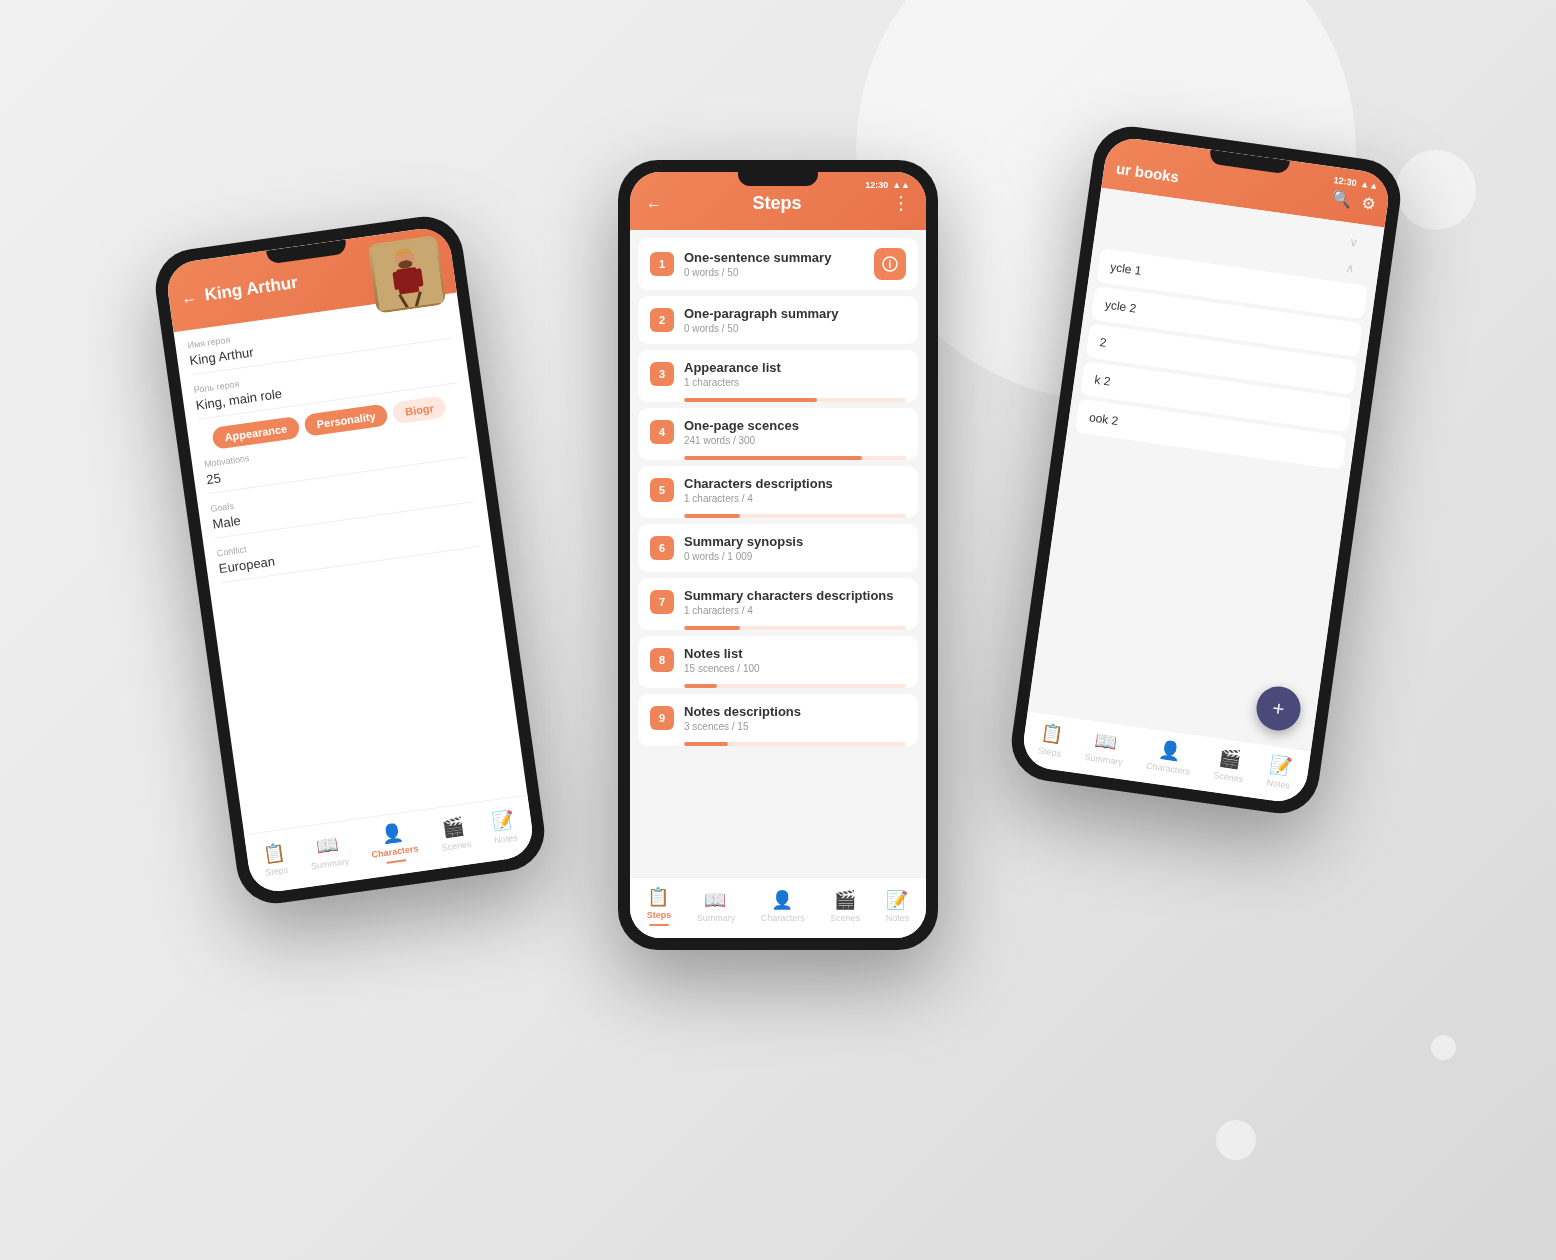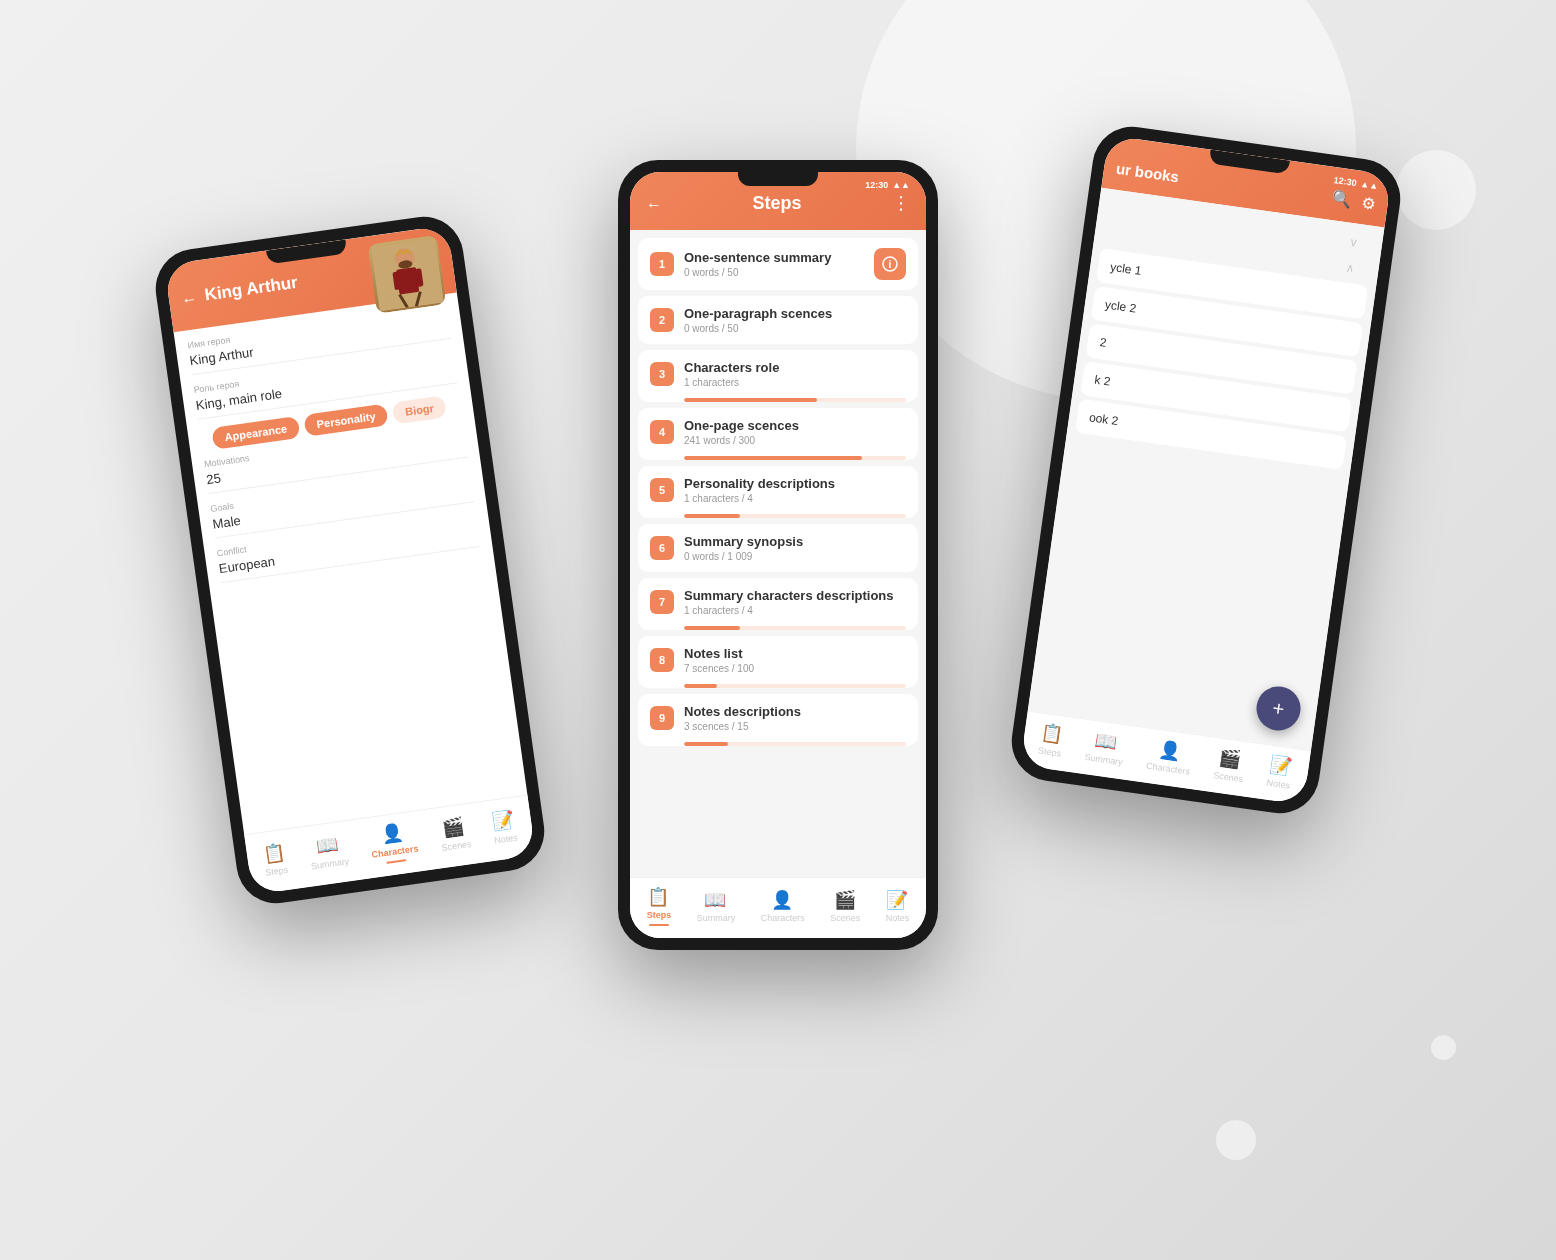--- a/index.html
+++ b/index.html
@@ -548,48 +548,48 @@
             <div class="step-info-btn">
               <svg width="16" height="16" viewBox="0 0 16 16">
                 <circle cx="8" cy="8" r="7" stroke="white" stroke-width="1.5" fill="none"></circle>
                 <text x="8" y="12" text-anchor="middle" fill="white" font-size="10" font-weight="bold">i</text>
               </svg>
             </div>
           </div>
           <div class="step-item">
             <span class="step-number">2</span>
             <div class="step-content">
-              <div class="step-title">One-paragraph scences</div>
+              <div class="step-title">One-paragraph summary</div>
               <div class="step-subtitle">0 words / 50</div>
             </div>
           </div>
           <div class="step-item" style="padding-bottom: 14px;">
             <span class="step-number">3</span>
             <div class="step-content">
-              <div class="step-title">Characters role</div>
+              <div class="step-title">Appearance list</div>
               <div class="step-subtitle">1 characters</div>
             </div>
             <div class="step-progress">
               <div class="step-progress-fill" style="width: 60%;"></div>
             </div>
           </div>
           <div class="step-item" style="padding-bottom: 14px;">
             <span class="step-number">4</span>
             <div class="step-content">
               <div class="step-title">One-page scences</div>
               <div class="step-subtitle">241 words / 300</div>
             </div>
             <div class="step-progress">
               <div class="step-progress-fill" style="width: 80%;"></div>
             </div>
           </div>
           <div class="step-item" style="padding-bottom: 14px;">
             <span class="step-number">5</span>
             <div class="step-content">
-              <div class="step-title">Personality descriptions</div>
+              <div class="step-title">Characters descriptions</div>
               <div class="step-subtitle">1 characters / 4</div>
             </div>
             <div class="step-progress">
               <div class="step-progress-fill" style="width: 25%;"></div>
             </div>
           </div>
           <div class="step-item">
             <span class="step-number">6</span>
             <div class="step-content">
               <div class="step-title">Summary synopsis</div>
@@ -603,21 +603,21 @@
               <div class="step-subtitle">1 characters / 4</div>
             </div>
             <div class="step-progress">
               <div class="step-progress-fill" style="width: 25%;"></div>
             </div>
           </div>
           <div class="step-item" style="padding-bottom: 14px;">
             <span class="step-number">8</span>
             <div class="step-content">
               <div class="step-title">Notes list</div>
-              <div class="step-subtitle">7 scences / 100</div>
+              <div class="step-subtitle">15 scences / 100</div>
             </div>
             <div class="step-progress">
               <div class="step-progress-fill" style="width: 15%;"></div>
             </div>
           </div>
           <div class="step-item" style="padding-bottom: 14px;">
             <span class="step-number">9</span>
             <div class="step-content">
               <div class="step-title">Notes descriptions</div>
               <div class="step-subtitle">3 scences / 15</div>

